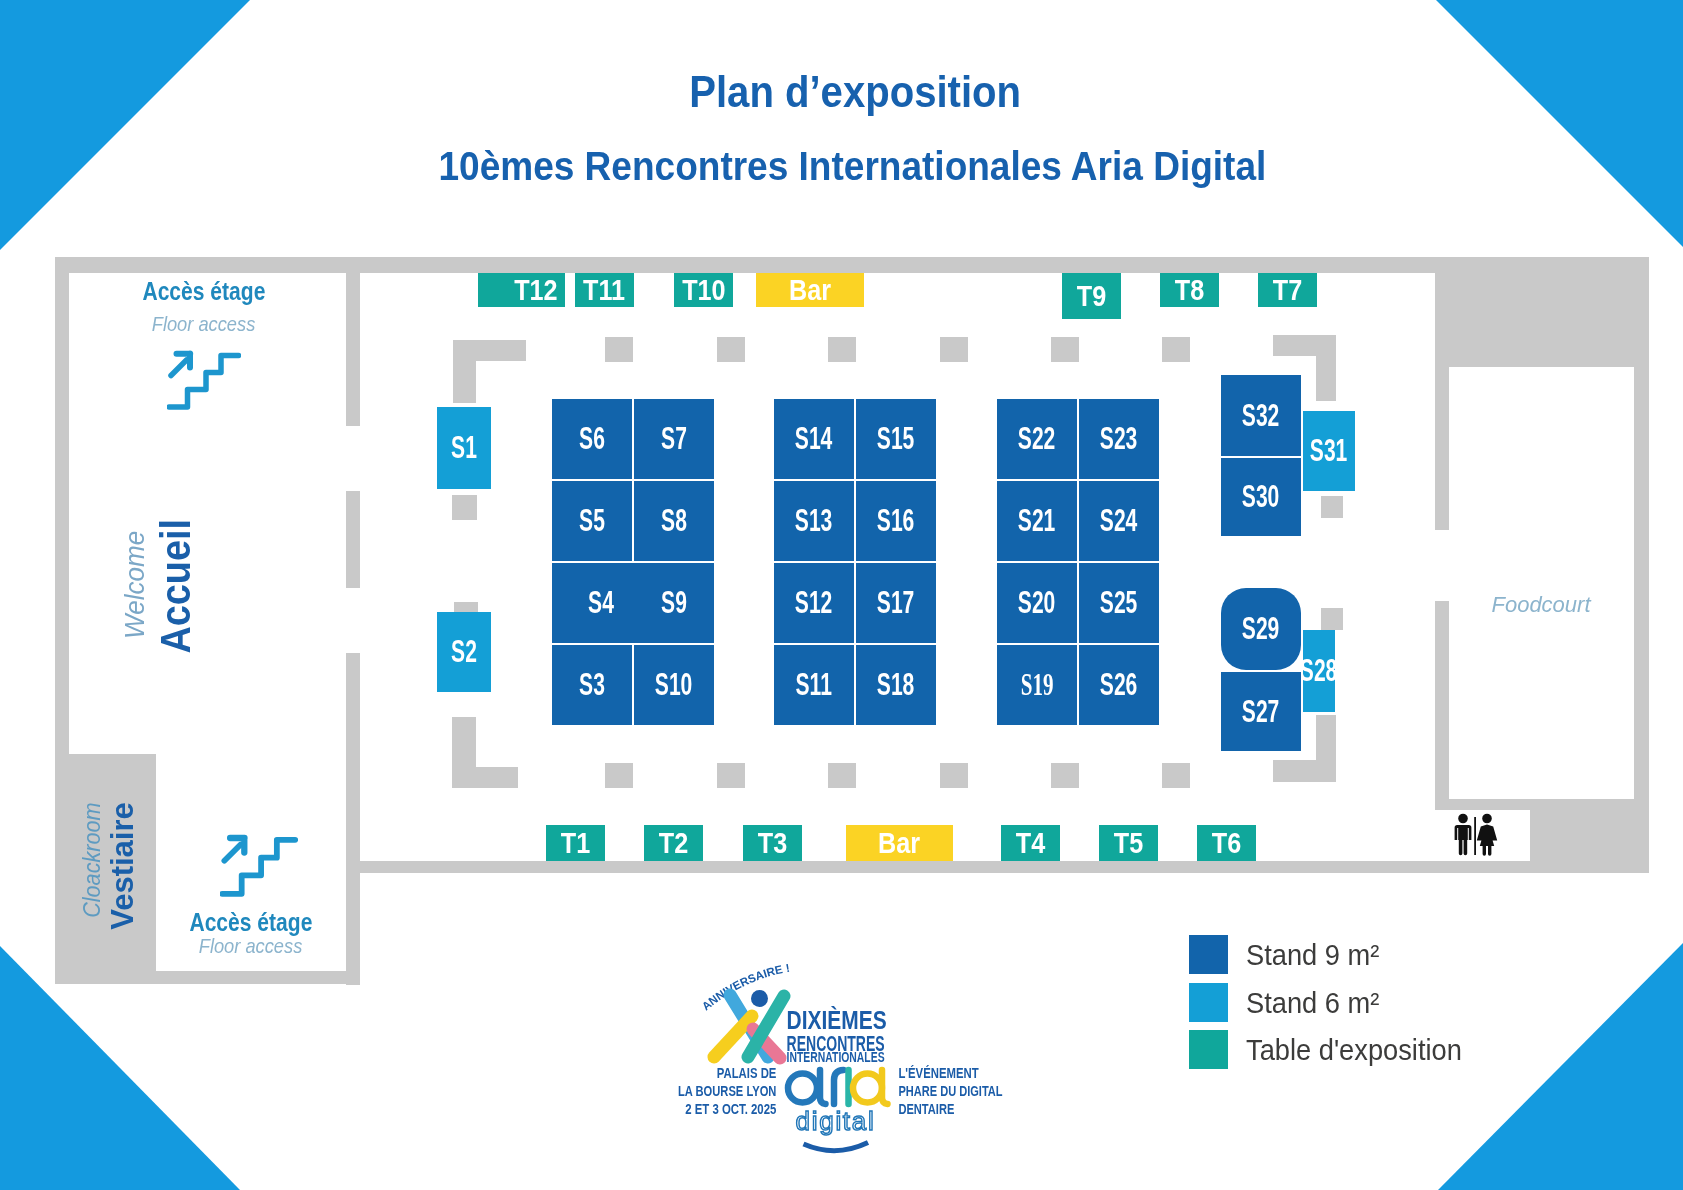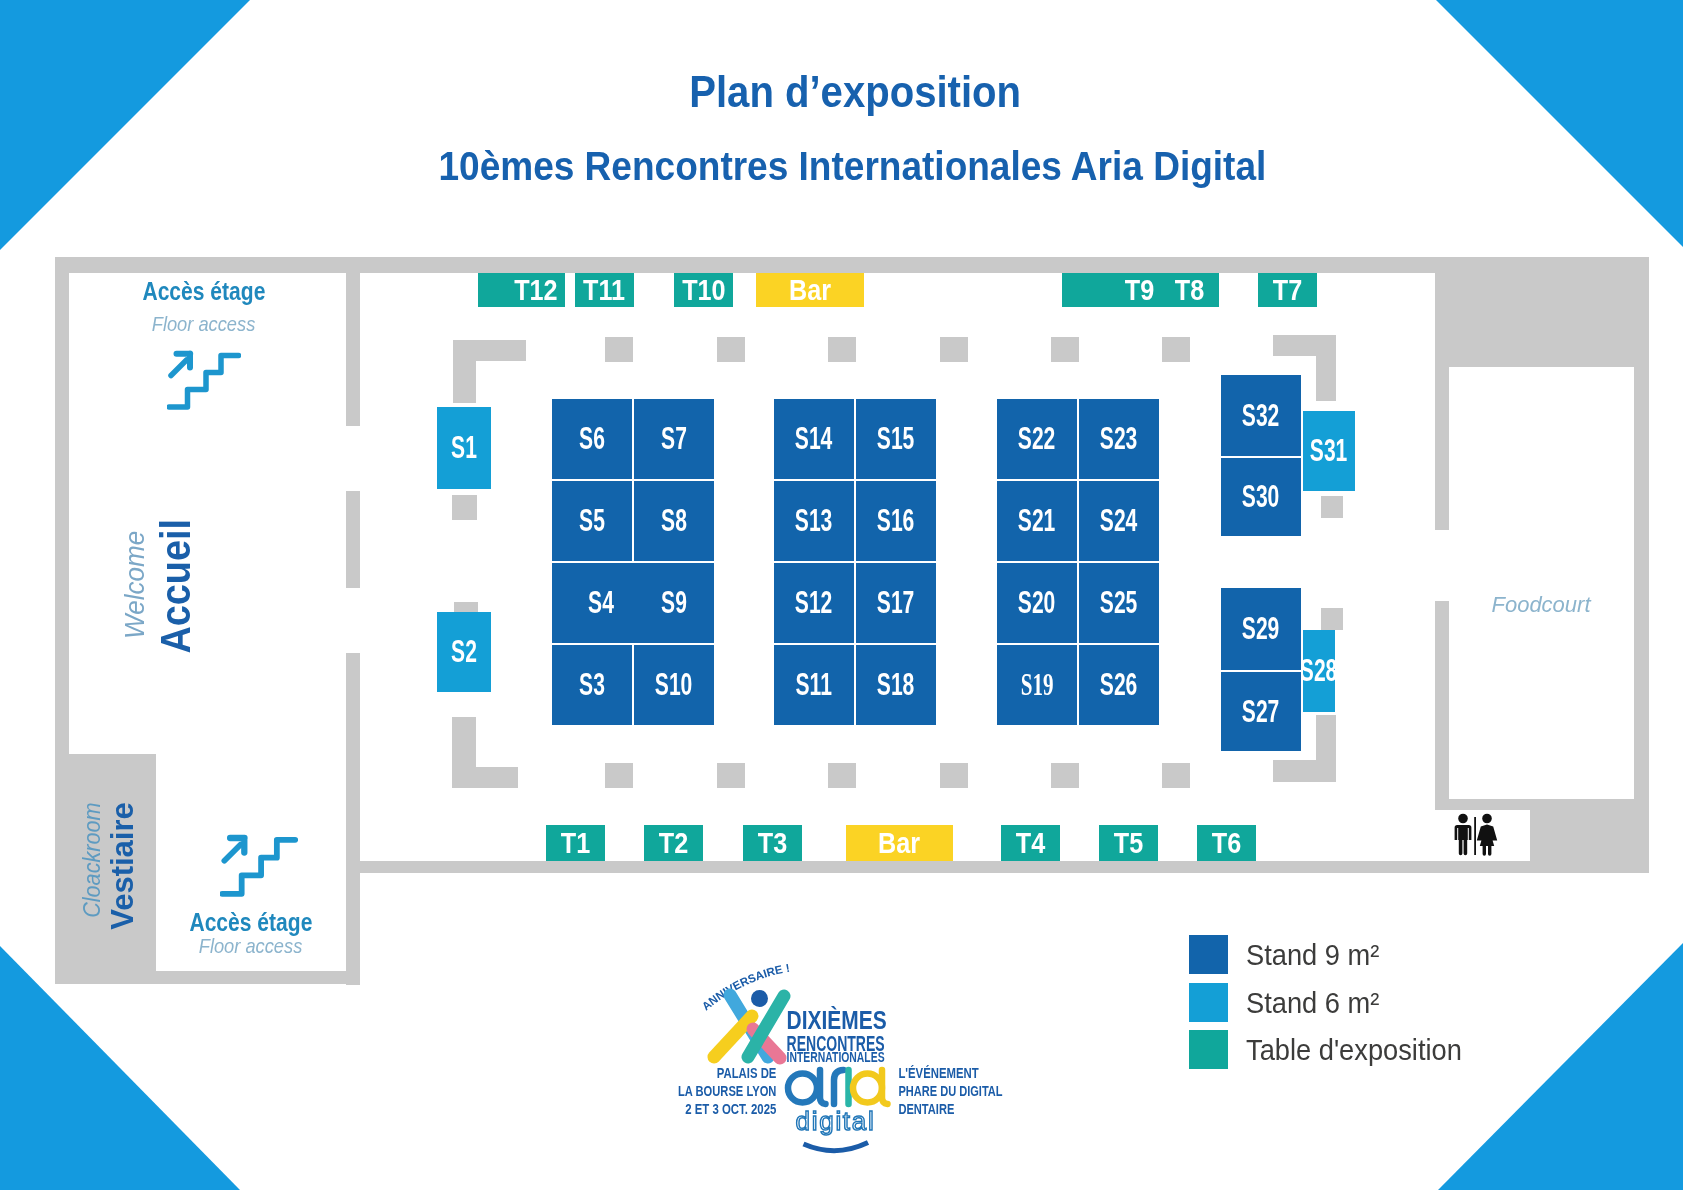--- a/index.html
+++ b/index.html
@@ -172,40 +172,40 @@
   <div class="s9" style="left:1079px;top:645px;width:80px;height:80px;">
       <span>S26</span>
     </div>
 
   <div class="s9" style="left:1221px;top:375px;width:80px;height:81px;">
       <span>S32</span>
     </div>
   <div class="s9" style="left:1221px;top:458px;width:80px;height:78px;">
       <span>S30</span>
     </div>
-  <div class="s9" style="left:1221px;top:588px;width:80px;height:82px;">
+  <div class="s9" style="left:1221px;top:588px;width:80px;height:82px;border-radius:25px;">
       <span>S29</span>
     </div>
   <div class="s9" style="left:1221px;top:672px;width:80px;height:79px;">
       <span>S27</span>
     </div>
 
   <div class="tbox" style="left:478px;top:273px;width:59px;height:34px;padding-left:28px;">
       <span>T12</span>
     </div>
   <div class="tbox" style="left:575px;top:273px;width:59px;height:34px;">
       <span>T11</span>
     </div>
   <div class="tbox" style="left:674px;top:273px;width:59px;height:34px;">
       <span>T10</span>
     </div>
   <div class="tbox bar" style="left:756px;top:273px;width:108px;height:34px;">
       <span>Bar</span>
     </div>
-  <div class="tbox" style="left:1062px;top:273px;width:59px;height:34px;padding-left:48px;">
+  <div class="tbox" style="left:1062px;top:273px;width:59px;height:46px;">
       <span>T9</span>
     </div>
   <div class="tbox" style="left:1160px;top:273px;width:59px;height:34px;">
       <span>T8</span>
     </div>
   <div class="tbox" style="left:1258px;top:273px;width:59px;height:34px;">
       <span>T7</span>
     </div>
 
   <div class="tbox" style="left:546px;top:825px;width:59px;height:36px;">

